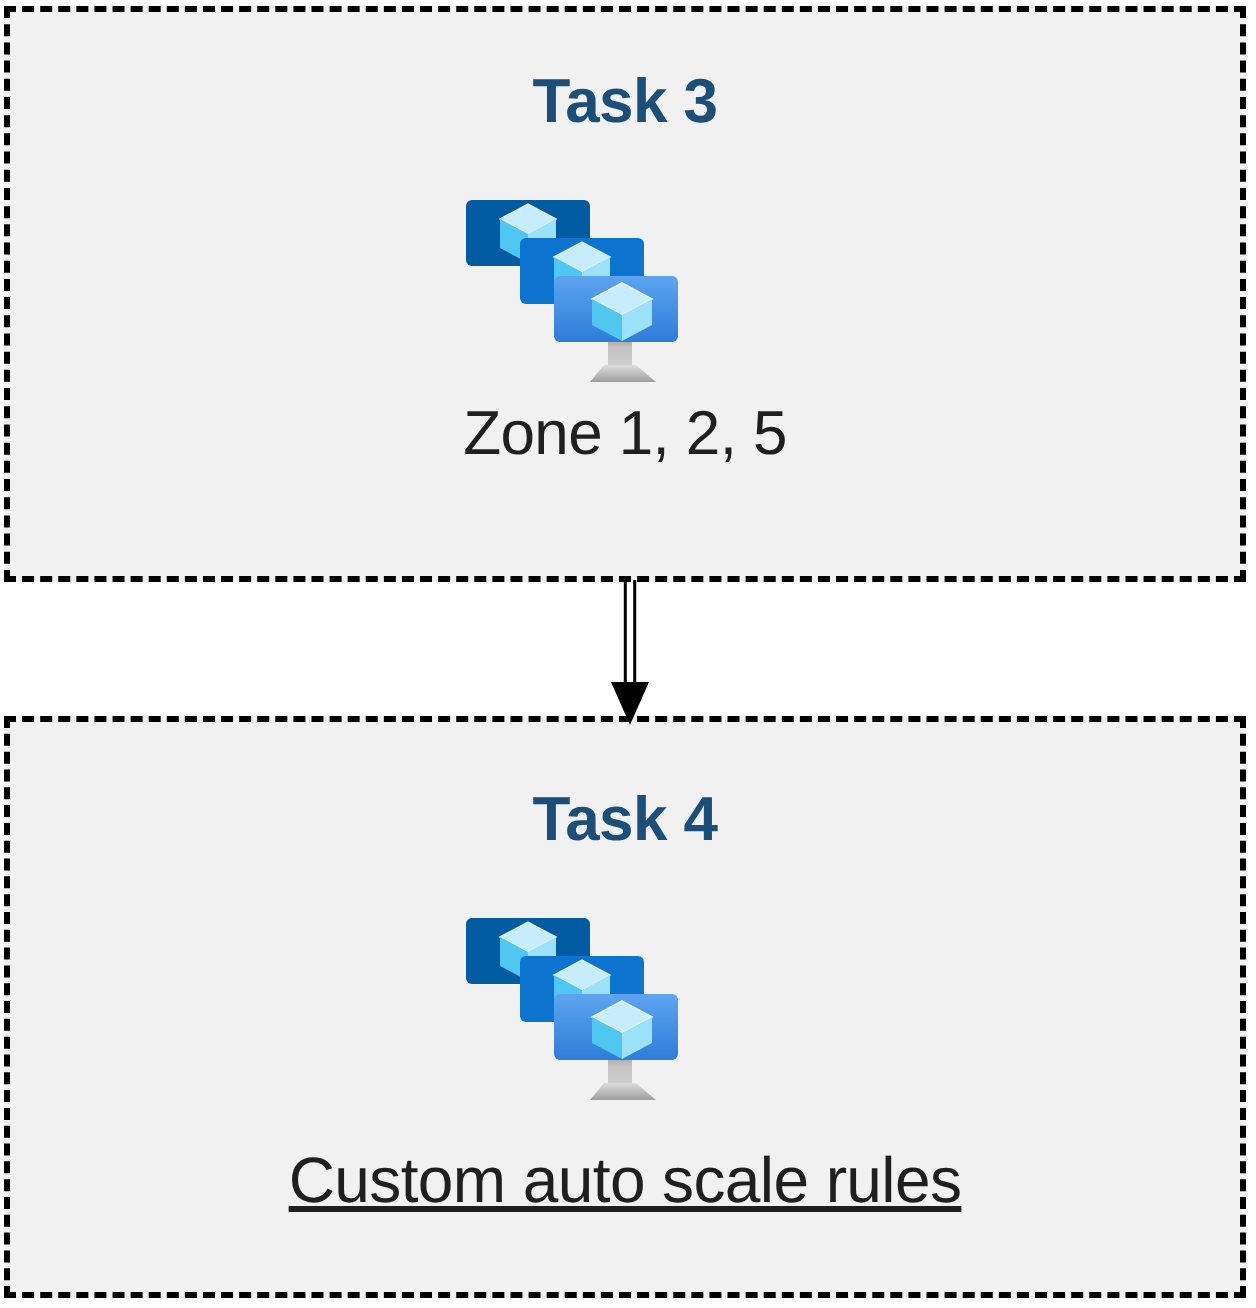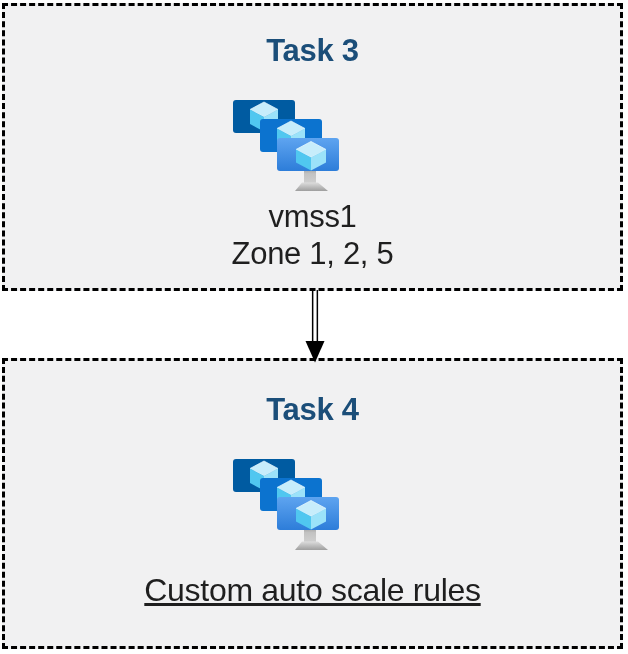--- a/index.html
+++ b/index.html
@@ -116,21 +116,20 @@
       </symbol>
     </defs>
   </svg>
 
   <section class="task-box box-1">
     <h2 class="box-title title-1">Task 3</h2>
     <svg class="vmss-icon icon-1" viewBox="0 0 106 94">
         <use href="#vmss-symbol"></use>
       </svg>
     <div class="caption caption-1">
-      <div>vmss1</div>
       <div>Zone 1, 2, 5</div>
     </div>
   </section>
 
   <section class="task-box box-2">
     <h2 class="box-title title-2">Task 4</h2>
     <svg class="vmss-icon icon-2" viewBox="0 0 106 94">
         <use href="#vmss-symbol"></use>
       </svg>
     <div class="caption caption-2">

